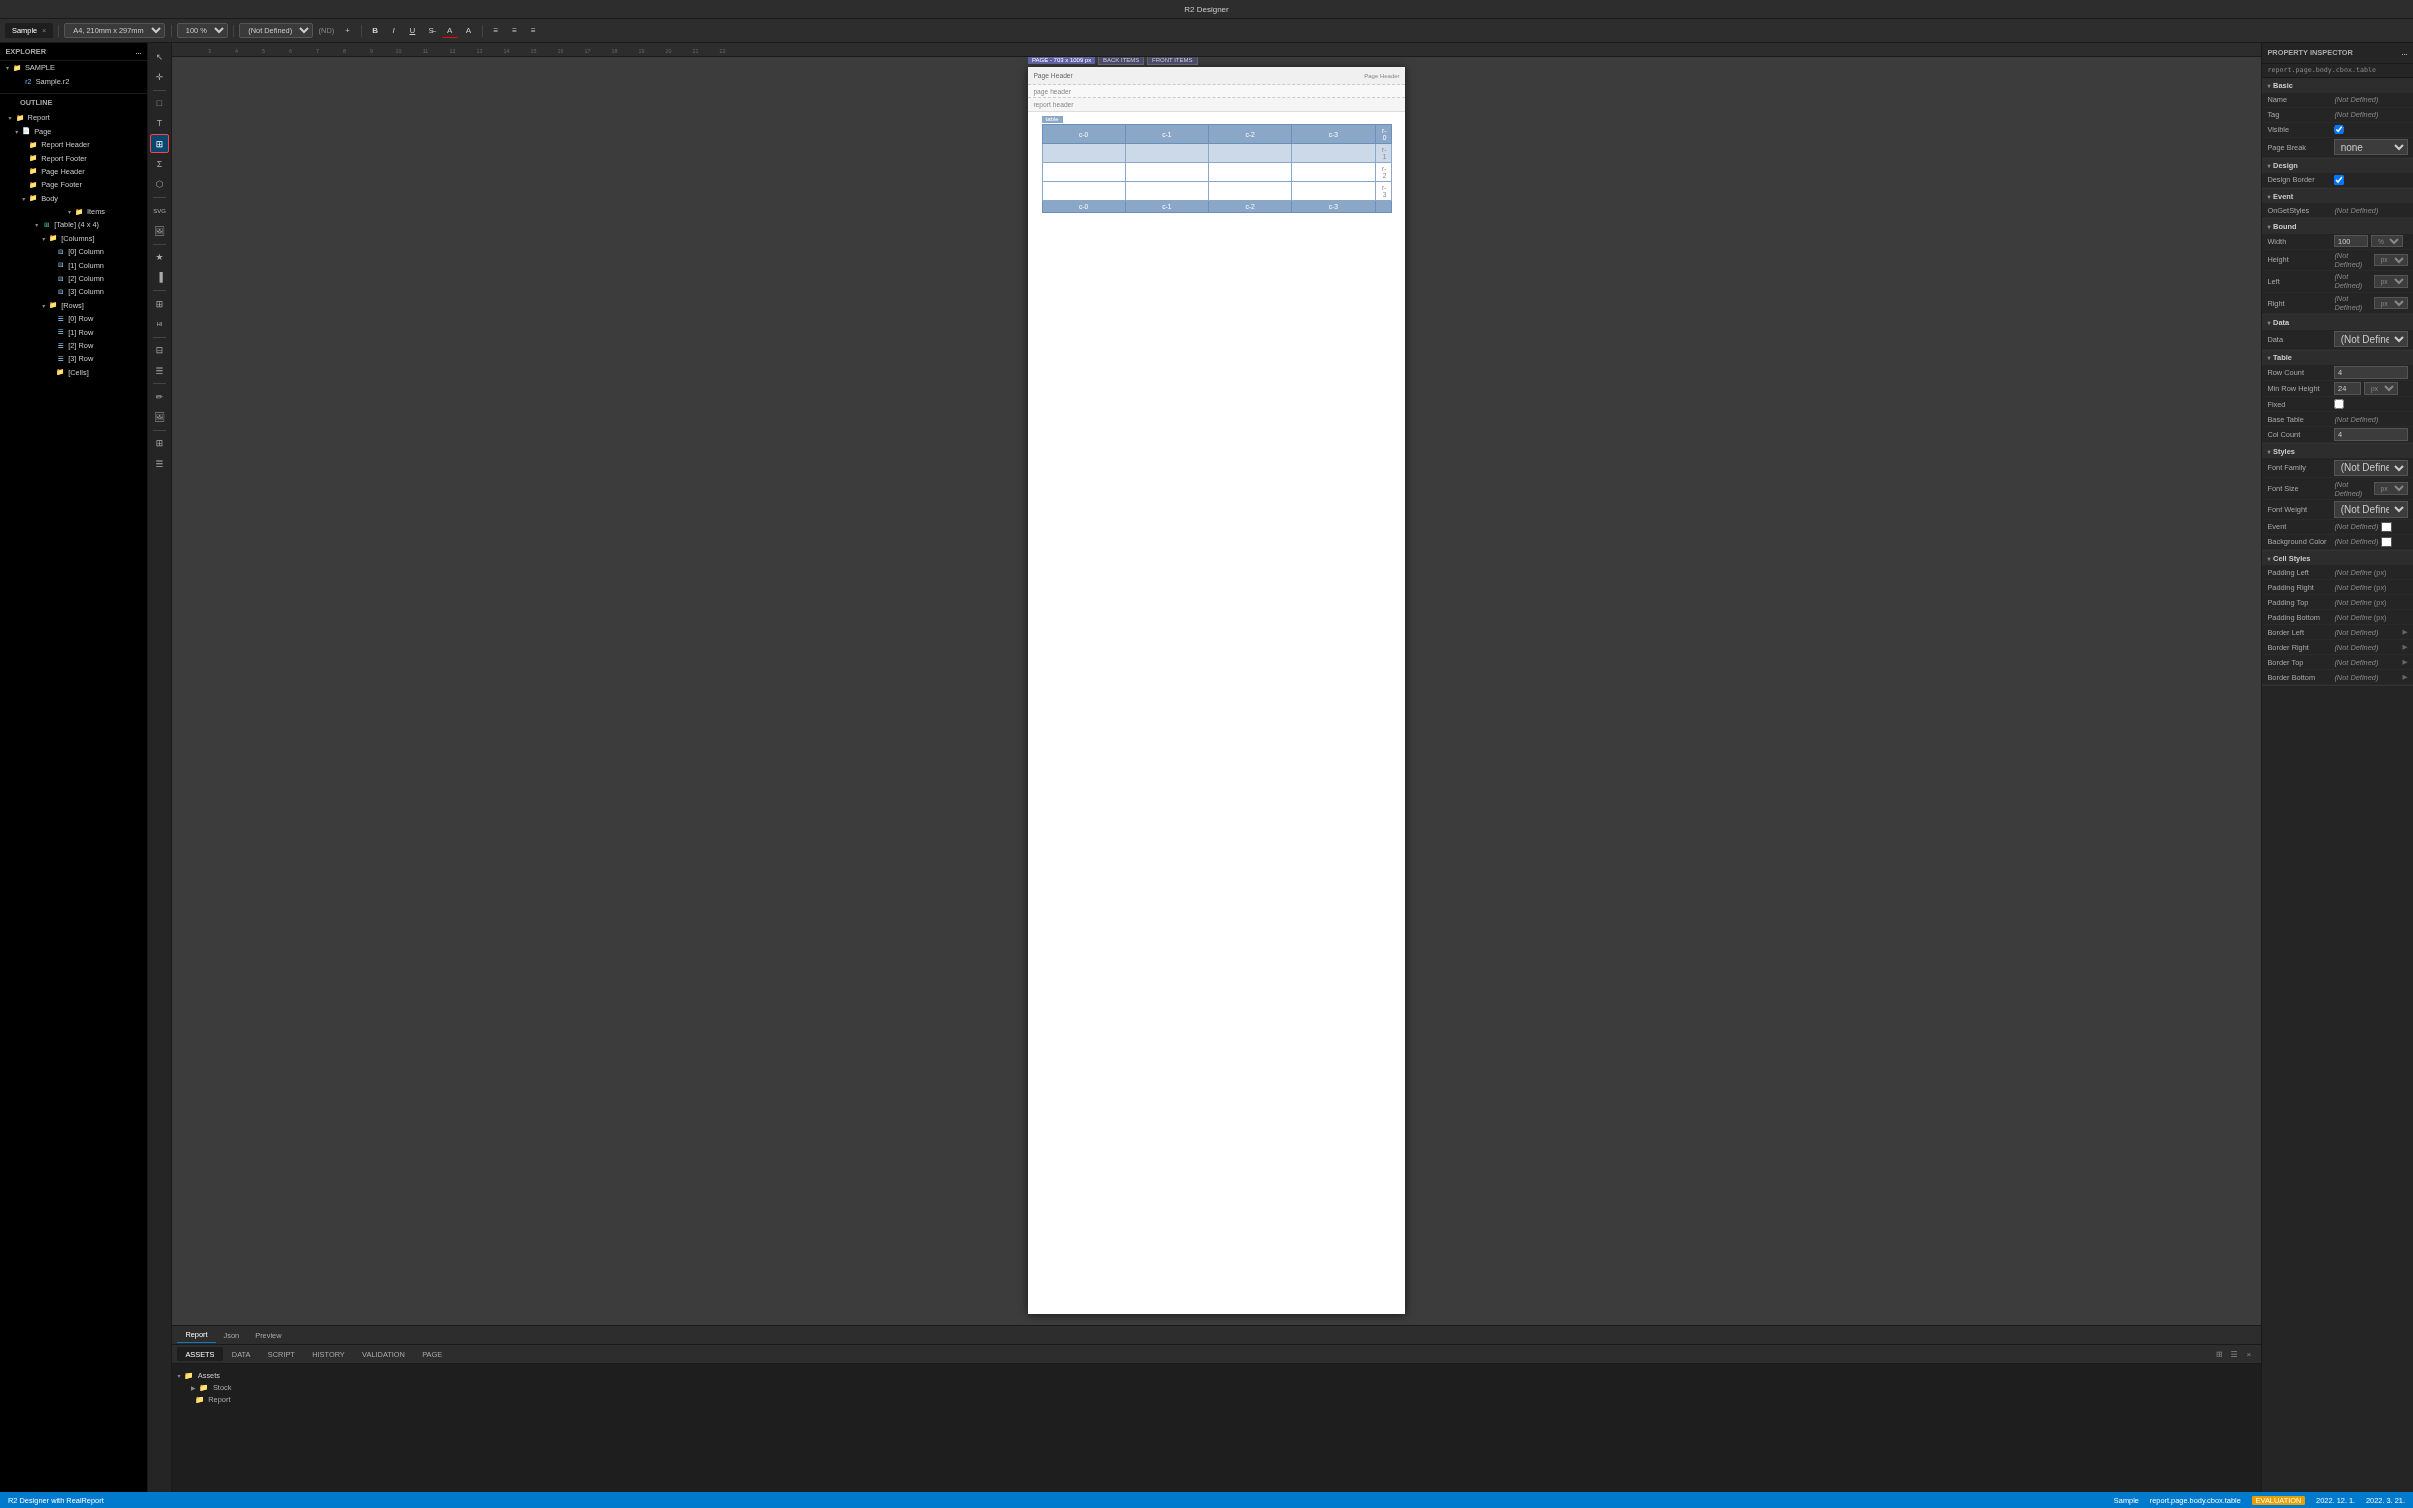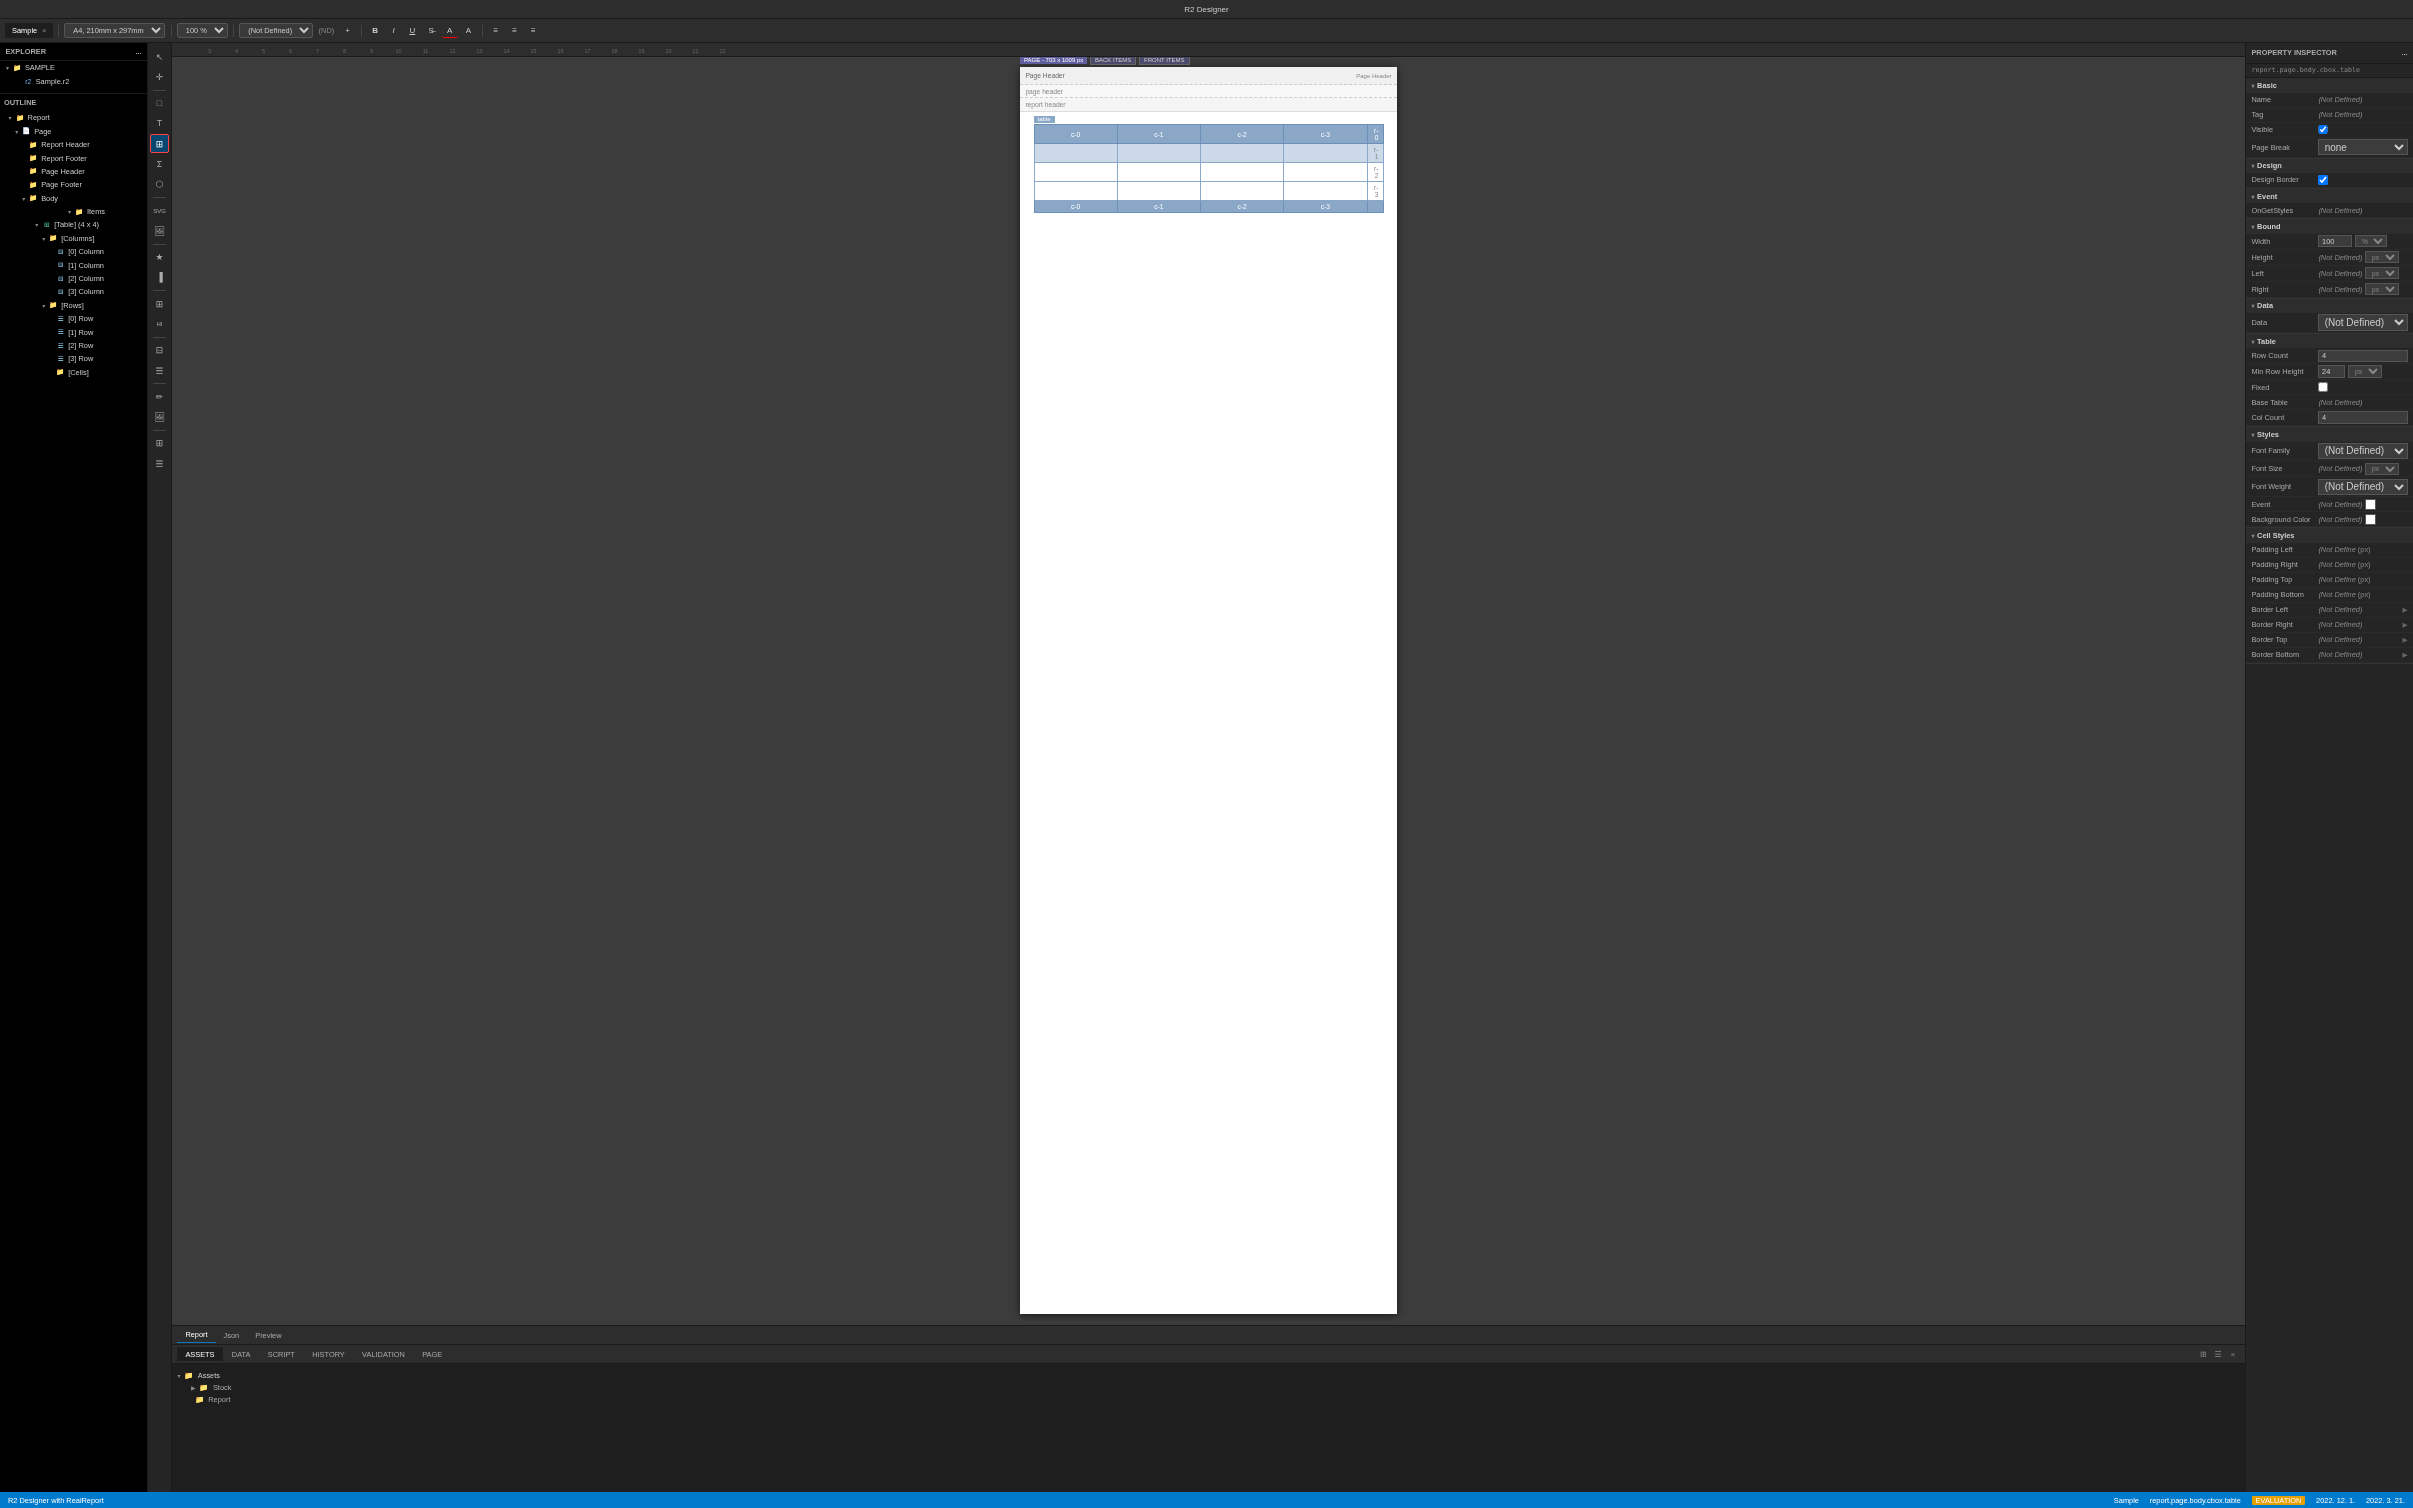--- a/index.html
+++ b/index.html
@@ -57,40 +57,40 @@
     .bottom-tab.active { color: #fff; background: #1e1e1e; }
     #bottom-panel-content { flex: 1; overflow: auto; padding: 5.4px; }
     
     
     .assets-section { }
     .assets-header { display: flex; align-items: center; gap: 4px; padding: 1.3px 0; font-size: 7.4px; color: #ccc; cursor: pointer; }
     .assets-item { display: flex; align-items: center; gap: 4px; padding: 1.3px 0 1.3px 13.5px; font-size: 7.4px; color: #aaa; cursor: pointer; }
     .assets-icon { width: 9.4px; height: 9.4px; display: inline-flex; align-items: center; justify-content: center; }
     
     
-    #property-panel { width: 168px; background: #252526; border-left: 0.7px solid #1a1a1a; overflow-y: auto; flex-shrink: 0; }
+    #property-panel { width: 152px; background: #252526; border-left: 0.7px solid #1a1a1a; overflow-y: auto; flex-shrink: 0; }
     #property-header { padding: 5.4px; font-size: 7.4px; font-weight: 600; color: #aaa; text-transform: uppercase; display: flex; justify-content: space-between; border-bottom: 0.7px solid #1a1a1a; }
     .property-path { padding: 2.7px 5.4px; font-size: 6.7px; color: #888; border-bottom: 0.7px solid #1a1a1a; font-family: monospace; }
     .prop-section { border-bottom: 0.7px solid #333; }
     .prop-section-header { padding: 2.7px 5.4px; font-size: 7.4px; font-weight: 600; color: #ccc; cursor: pointer; display: flex; align-items: center; gap: 2.7px; background: #2d2d2d; }
     .prop-section-header::before { content: '▾'; font-size: 6px; color: #888; }
     .prop-row { display: flex; align-items: center; padding: 1.3px 5.4px; min-height: 15px; border-bottom: 0.7px solid #2a2a2a; }
     .prop-label { width: 67px; font-size: 7.4px; color: #aaa; flex-shrink: 0; }
     .prop-value { flex: 1; font-size: 7.4px; color: #888; font-style: italic; }
     .prop-input { flex: 1; background: #3c3c3c; border: 0.7px solid #555; color: #ccc; padding: 0.7px 2.7px; font-size: 7.4px; width: 100%; }
     .prop-check { width: 9.4px; height: 9.4px; }
     .prop-select { flex: 1; background: #3c3c3c; border: 0.7px solid #555; color: #ccc; padding: 0.7px 1.3px; font-size: 10px; width: 100%; }
     .prop-row-inline { display: flex; align-items: center; gap: 2.7px; }
     .prop-unit { font-size: 6.7px; color: #888; background: #3c3c3c; border: 0.7px solid #555; padding: 0.7px 2px; }
     .color-swatch { width: 10.8px; height: 10.8px; background: white; border: 0.7px solid #555; cursor: pointer; }
     .prop-arrow { color: #666; font-size: 6.7px; cursor: pointer; }
     
     
     #outline-section { border-top: 0.7px solid #1a1a1a; margin-top: 5.4px; }
-    #outline-header { padding: 4px 4px; font-size: 7.4px; font-weight: 600; color: #aaa; text-transform: uppercase; display: flex; align-items: flex-end; justify-content: space-between; cursor: pointer; }
+    #outline-header { padding: 4px 20px; font-size: 7.4px; font-weight: 600; color: #aaa; text-transform: uppercase; display: flex; align-items: flex-end; justify-content: space-between; cursor: pointer; }
     
     
     #statusbar { height: 16px; background: #007acc; display: flex; align-items: center; padding: 0 8px; font-size: 7.4px; color: #fff; gap: 10.8px; justify-content: space-between; }
     .status-left { display: flex; gap: 10.8px; }
     .status-right { display: flex; gap: 10.8px; }
     .bf-btn { background: #4a4a6a; color: #ccc; font-size: 6px; padding: 0.7px 4px; cursor: pointer; border: 0.7px solid #666; }
     .bottom-icon-btn { width: 13.5px; height: 13.5px; display: flex; align-items: center; justify-content: center; cursor: pointer; color: #888; font-size: 8px; }
     
     .assets-grid-btn { display: flex; gap: 1.3px; }
   </style>

